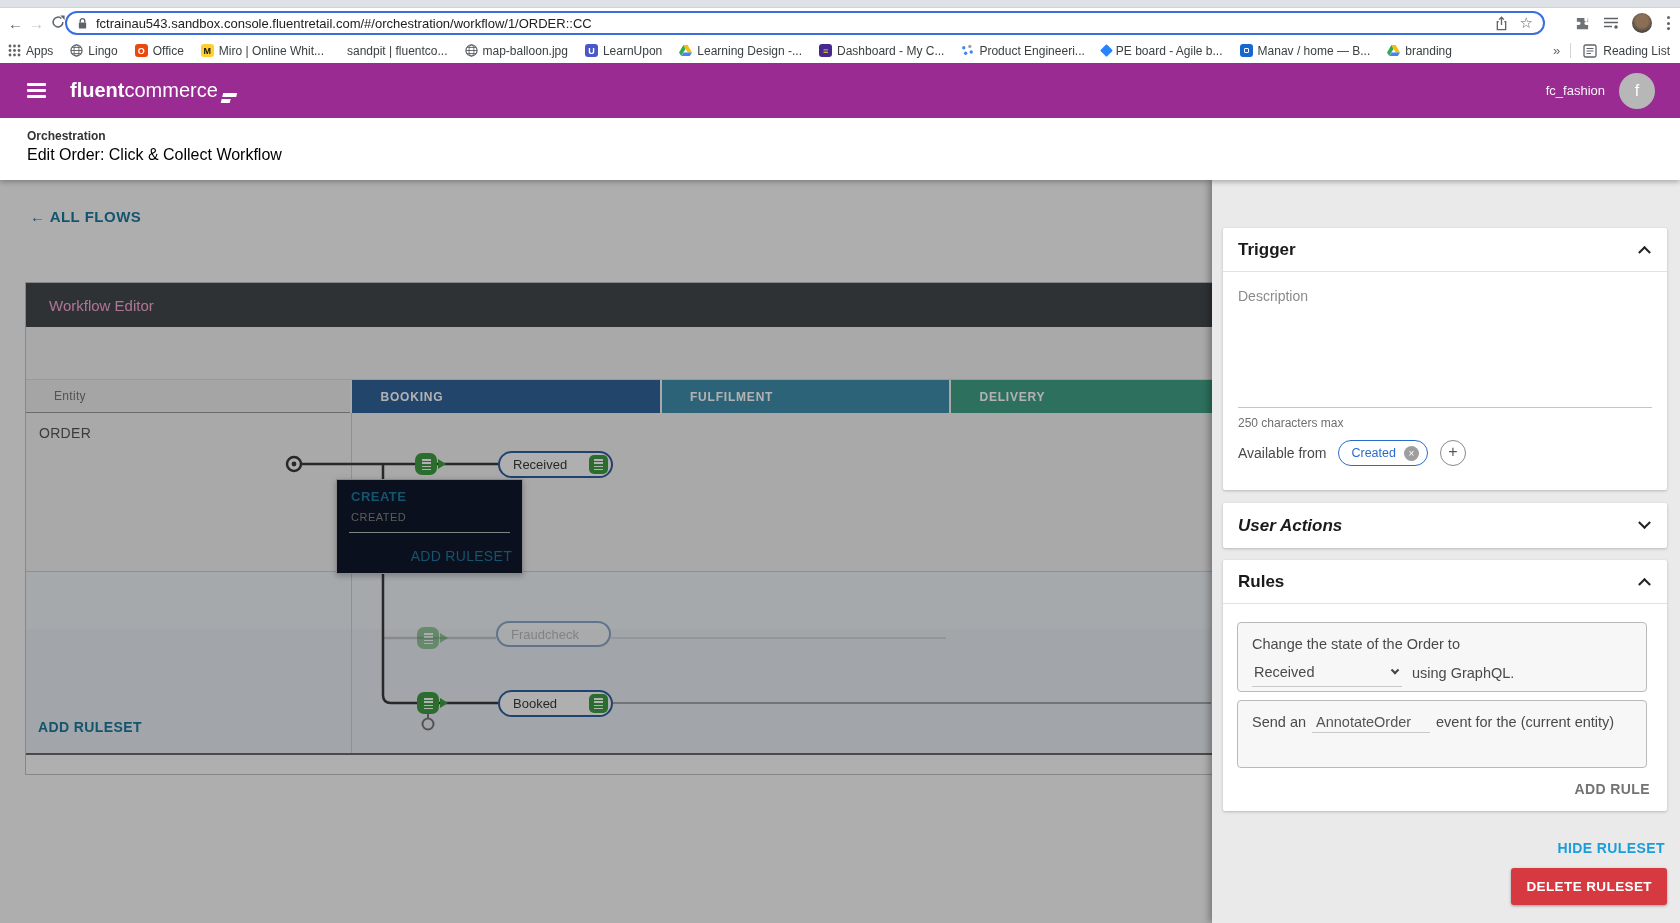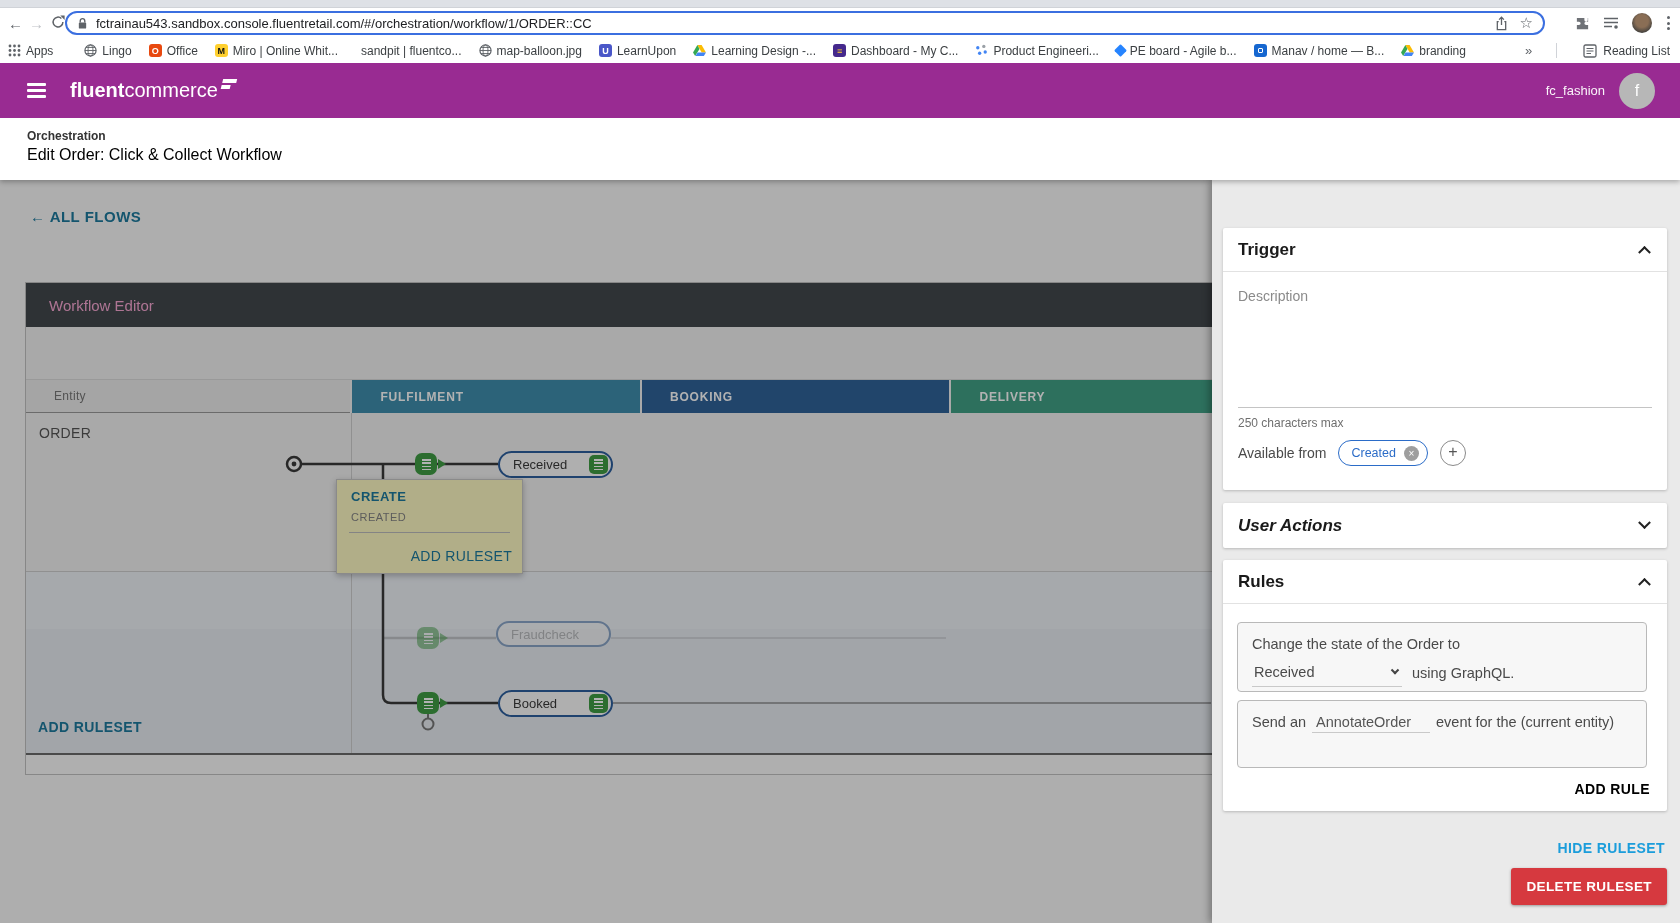--- a/index.html
+++ b/index.html
@@ -13,34 +13,34 @@
   .navbtn.disabled { color:#c0c3c7; }
   .urlbar { position:absolute; left:65px; right:135px; top:3px; height:24px; border:2px solid #3b6fe0; border-radius:13px; background:#fff; display:flex; align-items:center; padding:0 10px; }
   .url-text { flex:1; font-size:13px; color:#202124; white-space:nowrap; overflow:hidden; }
   .urlbar-ic { margin-left:12px; display:flex; align-items:center; color:#5f6368; }
   .star { font-size:15px; color:#5f6368; }
   .toolbar-right { position:absolute; right:8px; top:0; height:30px; display:flex; align-items:center; gap:13px; }
   .tb-avatar { width:20px; height:20px; border-radius:50%; background:radial-gradient(circle at 50% 40%, #8a6e55 0 40%, #43413e 75%); }
   .dotsmenu { display:flex; flex-direction:column; gap:2.5px; padding:2px; }
   .dotsmenu i { width:3px; height:3px; border-radius:50%; background:#5f6368; }
 
-  .bookmarks { height:25px; display:flex; align-items:center; padding:0 10px 0 8px; font-size:12px; color:#3c4043; background:#fff;gap:14px; }
+  .bookmarks { height:25px; display:flex; align-items:center; padding:0 10px 0 8px; font-size:12px; color:#3c4043; background:#fff; }
   .bm-list { display:flex; align-items:center; }
   .bm-item { display:flex; align-items:center; gap:5px; margin-right:17px; white-space:nowrap; cursor:pointer; }
   .bi { width:13px; height:13px; border-radius:3px; color:#fff; font-size:9px; font-weight:bold; display:inline-flex; align-items:center; justify-content:center; font-family:"Liberation Sans",sans-serif; }
   .bm-spacer { flex:1; }
   .bm-overflow { color:#5f6368; font-size:13px; margin:0 10px; cursor:pointer; }
   .bm-divider { width:1px; height:15px; background:#d0d3d8; margin-right:12px; }
   .bm-reading { display:flex; align-items:center; gap:6px; cursor:pointer; }
 
   
   .appheader { position:absolute; top:63px; left:0; width:1680px; height:55px; background:#992b92; display:flex; align-items:center; color:#fff; z-index:90; }
   .hamburger { margin-left:27px; display:flex; flex-direction:column; gap:3.5px; cursor:pointer; }
   .hamburger i { width:19px; height:2.5px; background:#fff; border-radius:1px; }
-  .brand { margin-left:24px; font-size:20px; display:flex; align-items:flex-start; cursor:pointer; }
+  .brand { margin-left:24px; font-size:20px; display:flex; align-items:flex-end; cursor:pointer; }
   .brand b { font-weight:bold; }
   .brand span { font-weight:normal; }
   .brandmark { display:inline-flex; flex-direction:column; gap:2.5px; margin-left:4px; transform:skewX(-14deg); }
   .brandmark i { height:3.5px; background:#fff; display:block; }
   .brandmark i.m1 { width:14px; }
   .brandmark i.m2 { width:9px; }
   .acct { margin-left:auto; font-size:13px; color:rgba(255,255,255,.95); }
   .app-avatar { width:36px; height:36px; border-radius:50%; background:#b7b7b7; color:#fff; font-size:16px; display:flex; align-items:center; justify-content:center; margin:0 25px 0 14px; cursor:pointer; }
 
   
@@ -70,21 +70,21 @@
   .wfsvg { position:absolute; inset:0; }
 
   .node-pill { position:absolute; width:115px; height:27px; border:2px solid #2d5f9e; border-radius:14px; background:#fbfbfb; display:flex; align-items:center; font-size:13px; color:#3a3a3a; padding-left:13px; z-index:4; cursor:pointer; }
   .pill-icon { position:absolute; right:3px; top:2px; width:19px; height:19px; border-radius:5px; background:#3f9d44; display:flex; align-items:center; justify-content:center; }
   .pill-icon i, .rs-icon i { display:block; width:9px; height:11px; background:repeating-linear-gradient(#fff 0 1.6px, rgba(255,255,255,0) 1.6px 3.4px); }
   .ghost { opacity:.5; }
   .ghost .node-pill-text { color:#8a8a8a; }
   .rs-icon { position:absolute; width:22px; height:22px; border-radius:7px; background:#3f9d44; display:flex; align-items:center; justify-content:center; z-index:3; cursor:pointer; }
   .rs-arrow { position:absolute; width:0; height:0; border-left:8px solid #3f9d44; border-top:5px solid transparent; border-bottom:5px solid transparent; z-index:3; }
 
-  .create-popup { position:absolute; left:310px; top:152px; width:187px; height:95px; background:#fef9c3; border:1px solid #c6c6c6; box-shadow:0 2px 6px rgba(0,0,0,.25); z-index:5; }
+  .create-popup { position:absolute; left:310px; top:152px; width:187px; height:95px; background:#0f172a; border:1px solid #c6c6c6; box-shadow:0 2px 6px rgba(0,0,0,.25); z-index:5; }
   .cp-title { position:absolute; left:14px; top:9px; font-size:13px; font-weight:bold; letter-spacing:.5px; color:#1d7a9e; cursor:pointer; }
   .cp-sub { position:absolute; left:14px; top:31px; font-size:11px; letter-spacing:.5px; color:#858585; }
   .cp-hr { position:absolute; left:12px; right:12px; top:52px; border-top:1px solid #bdbdbd; }
   .cp-action { position:absolute; right:10px; bottom:9px; font-size:14px; color:#1d7a9e; letter-spacing:.3px; cursor:pointer; }
 
   .panel-addruleset { position:absolute; left:12px; top:392px; font-size:14px; font-weight:bold; letter-spacing:.4px; color:#1d7a9e; cursor:pointer; }
   .wffooter { height:21px; background:#fbfbfb; border-top:2px solid #6a6a6a; }
 
   
   .drawer { position:absolute; top:180px; right:0; width:468px; height:743px; background:#eaeaea; box-shadow:-3px 0 7px rgba(0,0,0,.3); z-index:60; }
@@ -111,21 +111,21 @@
 
   .card-rules { top:380px; height:251px; }
   .rulebox { position:absolute; left:14px; right:20px; border:1px solid #b9b9b9; border-radius:4px; background:#f7f7f7; padding:10px 14px; font-size:14.5px; color:#4a4a4a; line-height:1.55; }
   .rb1 { top:62px; height:70px; }
   .rb2 { top:140px; height:68px; }
   .rb1-line2 { display:flex; align-items:center; margin-top:5px; }
   .sel { display:inline-flex; align-items:center; justify-content:space-between; width:150px; border-bottom:1px solid #c9c9c9; padding:1px 4px 2px 2px; color:#4a4a4a; cursor:pointer; }
   .sel .chev { width:6px; height:6px; border-color:#444; }
   .sel-suffix { margin-left:10px; }
   .evt-input { width:118px; border:none; border-bottom:1px solid #c9c9c9; background:transparent; font-size:14.5px; color:#555; font-family:"Liberation Sans",sans-serif; padding:0 4px 2px 4px; margin:0 6px; }
-  .addrule { position:absolute; right:17px; top:221px; font-size:14px; font-weight:bold; letter-spacing:.4px; color:#000000; cursor:pointer; }
+  .addrule { position:absolute; right:17px; top:221px; font-size:14px; font-weight:bold; letter-spacing:.4px; color:#737373; cursor:pointer; }
 
   .hide-ruleset { position:absolute; right:15px; top:660px; font-size:14px; font-weight:bold; letter-spacing:.4px; color:#1b9ddb; cursor:pointer; }
   .delete-ruleset { position:absolute; right:13px; top:688px; background:#d6393f; color:#fff; font-size:13.5px; font-weight:bold; letter-spacing:.4px; border:none; border-radius:3px; padding:11px 15px; box-shadow:0 1px 3px rgba(0,0,0,.35); cursor:pointer; font-family:"Liberation Sans",sans-serif; }
 </style>
 </head>
 <body>
 
 <div class="chrome">
   <div class="tabstrip"></div>
   <div class="toolbar">
@@ -335,22 +335,22 @@
 
   <div class="wfpanel">
     <div class="wfheader">Workflow Editor</div>
     <div class="wfbody">
       <div class="bandA"></div>
       <div class="bandB"></div>
       <div class="entity-sep"></div>
 
       <div class="thead">
         <div class="th th-entity">Entity</div>
+        <div class="th th-col th-booking">BOOKING</div>
         <div class="th th-col th-fulfilment">FULFILMENT</div>
-        <div class="th th-col th-booking">BOOKING</div>
         <div class="th th-col th-delivery">DELIVERY</div>
       </div>
 
       <div class="order-label">ORDER</div>
 
       <svg class="wfsvg" width="1190" height="426">
         <circle cx="268" cy="137" r="7" fill="#f6f6f6" stroke="#3a3a3a" stroke-width="2.5"></circle>
         <circle cx="268" cy="137" r="2.4" fill="#3a3a3a"></circle>
         <line x1="275" y1="137" x2="472" y2="137" stroke="#3a3a3a" stroke-width="2.5"></line>
         <path d="M357 137 V368 q0 8 8 8 H472" fill="none" stroke="#3a3a3a" stroke-width="2.5"></path>

